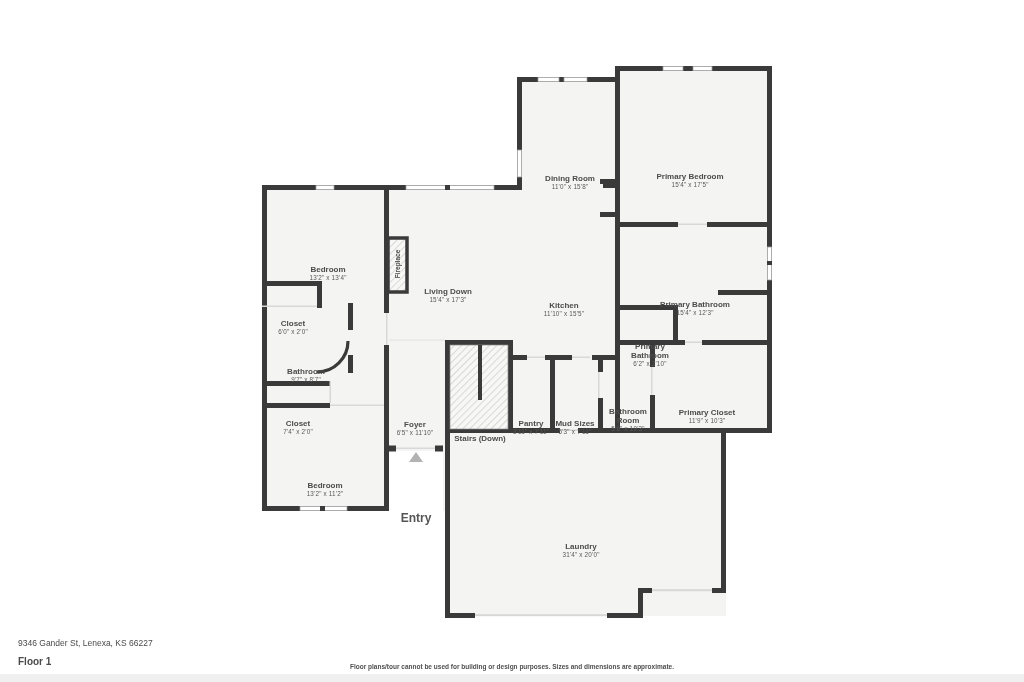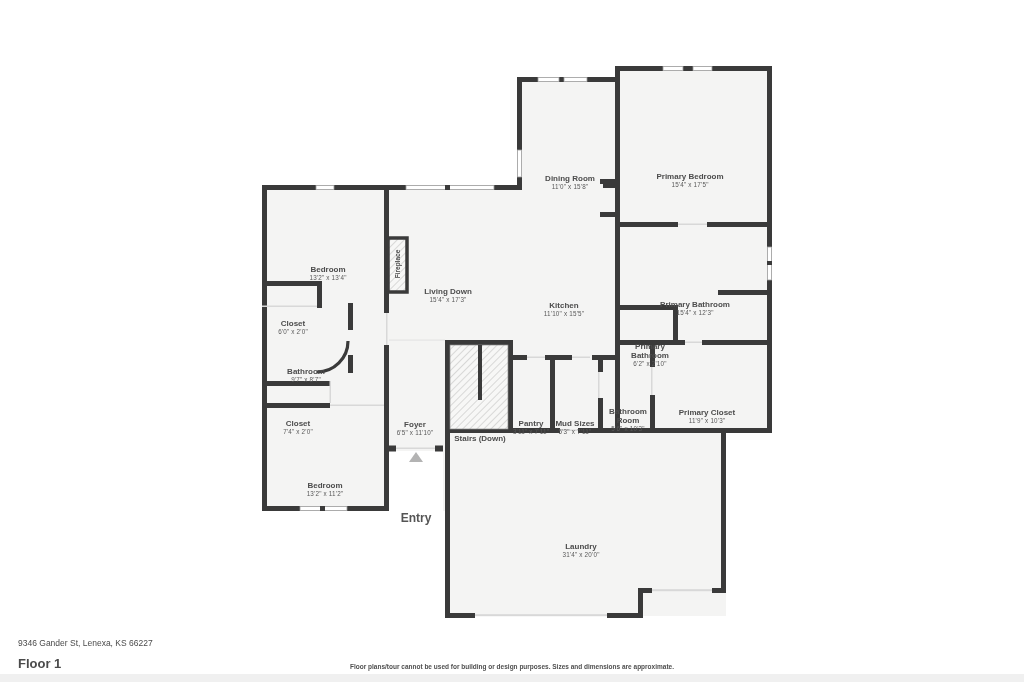--- a/index.html
+++ b/index.html
@@ -22,21 +22,21 @@
   .wc-lbl .nm{width:46px;}
   .laundry-lbl .nm{width:42px;}
   .fireplace-label{position:absolute;transform:translate(-50%,-50%) rotate(-90deg);
                    font-size:6.5px;font-weight:600;color:#4c4c4c;white-space:nowrap;}
   .entry-tri{position:absolute;left:409px;top:452px;width:0;height:0;
              border-left:7px solid transparent;border-right:7px solid transparent;
              border-bottom:10px solid #b3b3b3;}
   .entry-lbl{position:absolute;left:416px;top:470px;transform:translate(-50%,-50%);
              font-size:12px;font-weight:600;color:#555;margin-top:48px;}
   .addr{position:absolute;left:18px;top:638px;font-size:8.5px;font-weight:400;color:#4a4a4a;}
-  .floor{position:absolute;left:18px;top:656px;font-size:13px;font-weight:700;color:#4a4a4a;}
+  .floor{position:absolute;left:18px;top:656px;font-size:10px;font-weight:700;color:#4a4a4a;}
   .disclaimer{position:absolute;left:50%;top:663px;transform:translateX(-50%);
               font-size:6.5px;font-weight:600;color:#4f4f4f;white-space:nowrap;}
   .bottom-strip{position:absolute;left:0;top:674px;width:1024px;height:8px;background:#f0f0f0;}
 </style>
 </head>
 <body>
 
 <div class="canvas">
 
   <svg width="1024" height="682" viewBox="0 0 1024 682">

